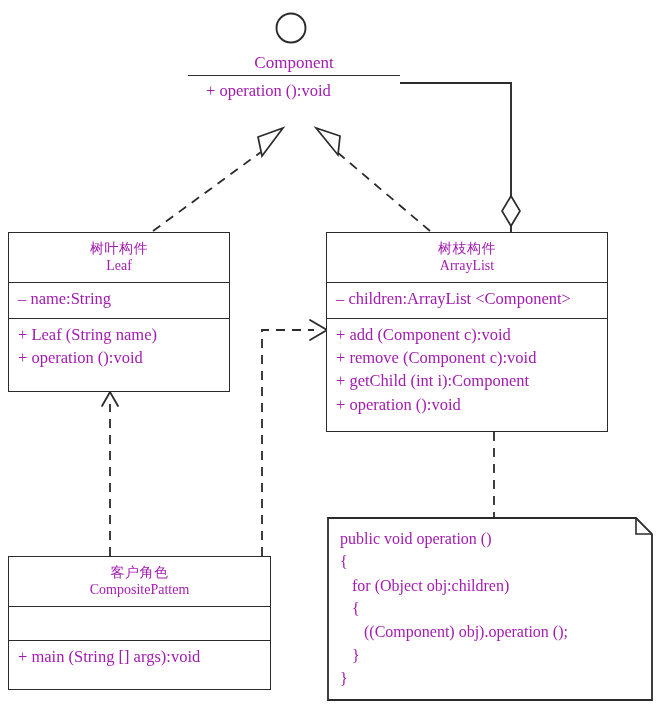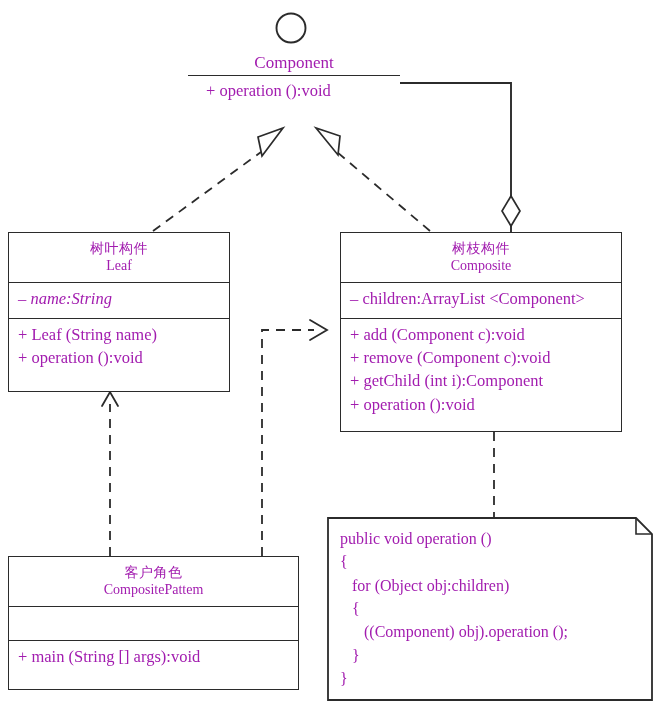--- a/index.html
+++ b/index.html
@@ -143,46 +143,46 @@
     <div id="component-title">Component</div>
     <div id="component-rule"></div>
     <div id="component-op">+ operation ():void</div>
   </div>
 
   <div class="uml-box" style="left:8px; top:232px; width:222px; height:160px;">
     <div class="compartment cmp-title">
       <span class="cn">树叶构件</span>
       <span class="en">Leaf</span>
     </div>
-    <div class="compartment" style="height:36px;font-style:italic;">
+    <div class="compartment" style="height:36px;">
       <span class="member">– name:String</span>
     </div>
     <div class="compartment">
       <span class="member">+ Leaf (String name)</span>
       <span class="member">+ operation ():void</span>
     </div>
   </div>
 
-  <div class="uml-box" style="left:340px; top:232px; width:282px; height:200px;">
+  <div class="uml-box" style="left:326px; top:232px; width:282px; height:200px;">
     <div class="compartment cmp-title">
       <span class="cn">树枝构件</span>
-      <span class="en">Composite</span>
+      <span class="en">ArrayList</span>
     </div>
     <div class="compartment" style="height:36px;">
       <span class="member">– children:ArrayList &lt;Component&gt;</span>
     </div>
     <div class="compartment">
       <span class="member">+ add (Component c):void</span>
       <span class="member">+ remove (Component c):void</span>
       <span class="member">+ getChild (int i):Component</span>
       <span class="member">+ operation ():void</span>
     </div>
   </div>
 
-  <div class="uml-box" style="left:8px; top:556px; width:291px; height:134px;">
+  <div class="uml-box" style="left:8px; top:556px; width:263px; height:134px;">
     <div class="compartment cmp-title">
       <span class="cn">客户角色</span>
       <span class="en">CompositePattem</span>
     </div>
     <div class="compartment" style="height:34px;"></div>
     <div class="compartment">
       <span class="member">+ main (String [] args):void</span>
     </div>
   </div>
 

